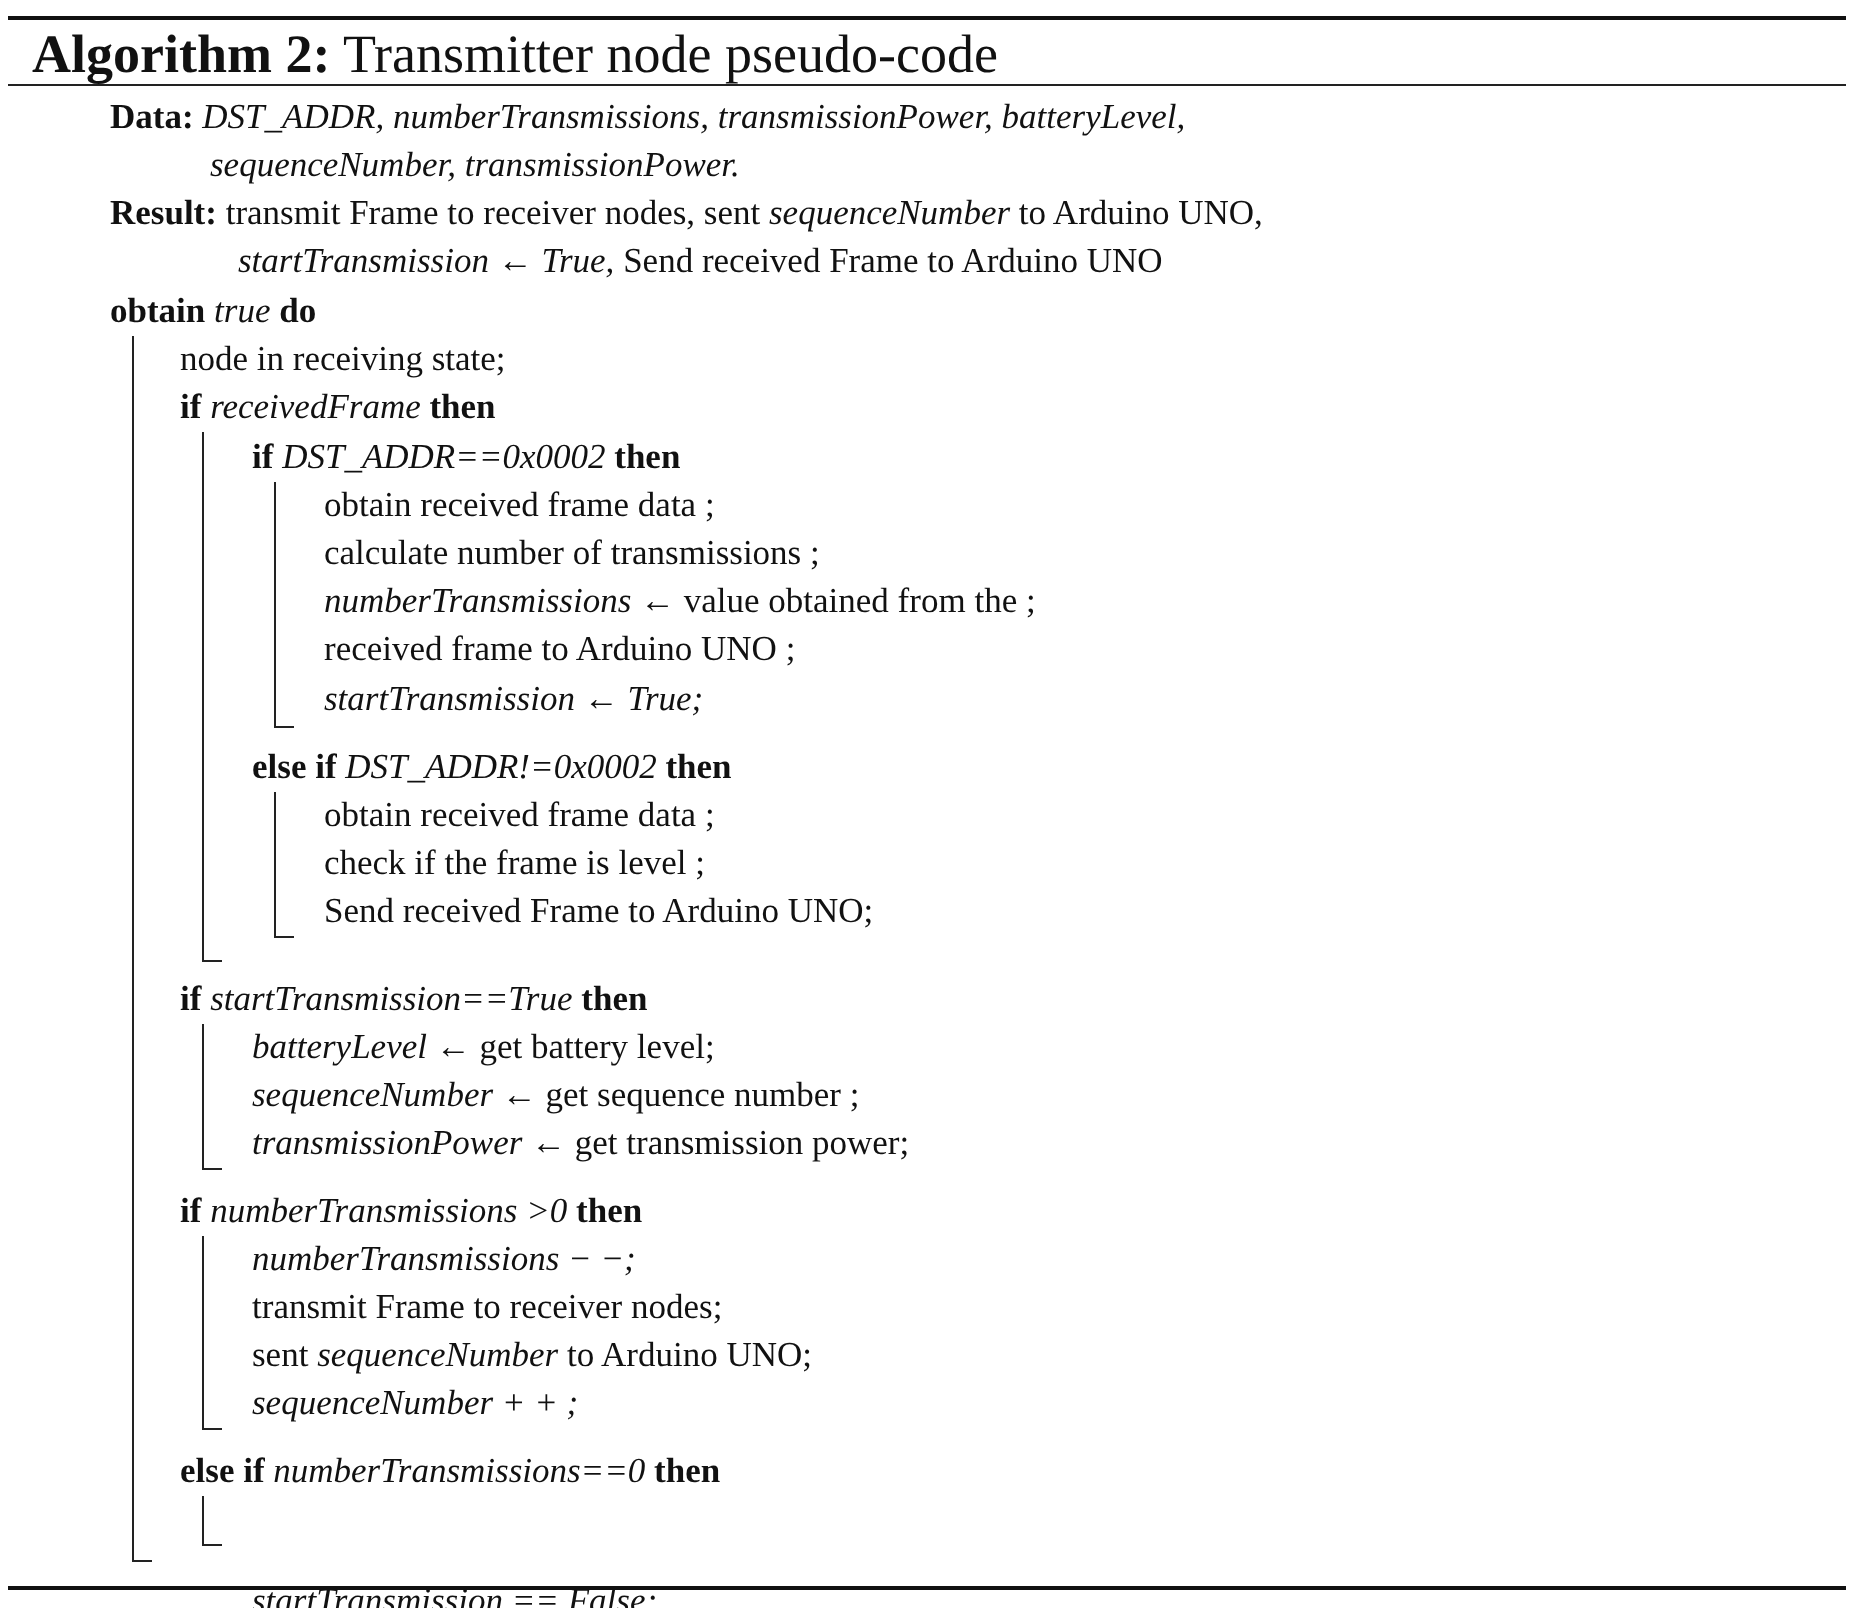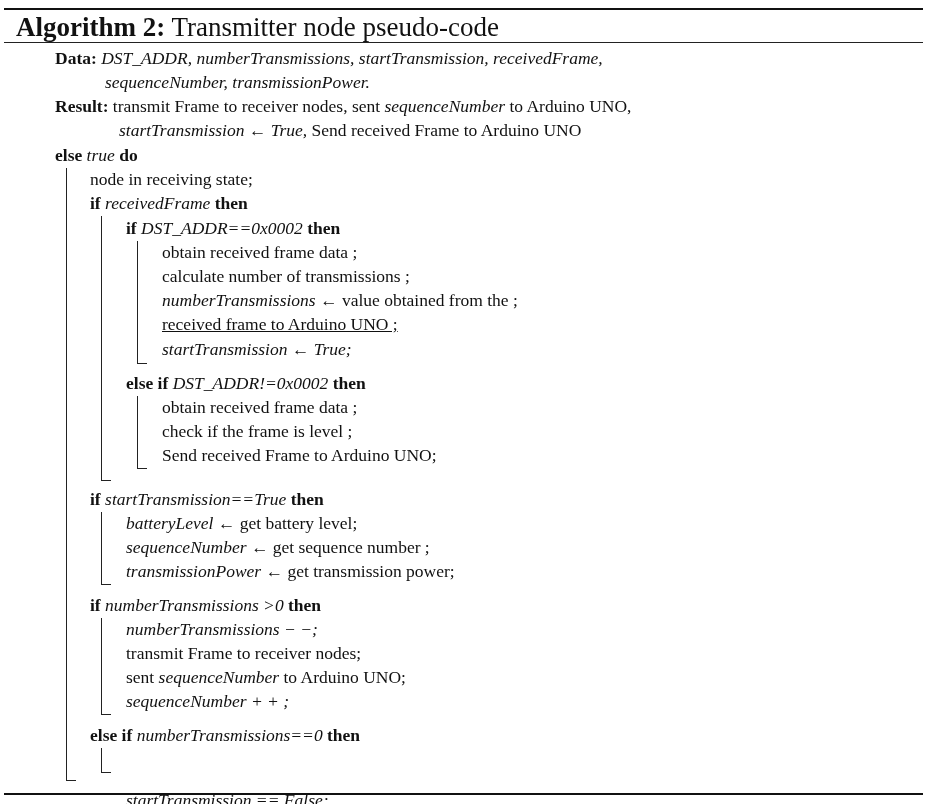--- a/index.html
+++ b/index.html
@@ -21,34 +21,34 @@
 
 <div class="rule-top"></div>
 <div class="title">
   <b>Algorithm 2:</b>
   <span>Transmitter node pseudo-code</span>
 </div>
 <div class="rule-mid"></div>
 
 <div class="line" style="left:55px; top:46px;">
   <span class="kw">Data:</span>
-  <span class="it">DST_ADDR, numberTransmissions, startTransmission, receivedFrame,</span>
+  <span class="it">DST_ADDR, numberTransmissions, transmissionPower, batteryLevel,</span>
 </div>
 <div class="line it" style="left:105px; top:70px;">sequenceNumber, transmissionPower.</div>
 
 <div class="line" style="left:55px; top:94px;">
   <span class="kw">Result:</span>
   <span>transmit Frame to receiver nodes, sent </span><span class="it">sequenceNumber</span><span> to Arduino UNO,</span>
 </div>
 <div class="line" style="left:119px; top:118px;">
   <span class="it">startTransmission ← True,</span><span> Send received Frame to Arduino UNO</span>
 </div>
 
 <div class="line" style="left:55px; top:143px;">
-  <span class="kw">else</span>
+  <span class="kw">obtain</span>
   <span class="it">true</span>
   <span class="kw">do</span>
 </div>
 <div class="vbar" style="left:66px; top:168px; height:612px;"></div>
 <div class="hbar" style="left:66px; top:780px; width:10px;"></div>
 
 <div class="line" style="left:90px; top:167px;">node in receiving state;</div>
 
 <div class="line" style="left:90px; top:191px;">
   <span class="kw">if</span>
@@ -64,21 +64,21 @@
   <span class="kw">then</span>
 </div>
 <div class="vbar" style="left:137px; top:241px; height:122px;"></div>
 <div class="hbar" style="left:137px; top:363px; width:10px;"></div>
 
 <div class="line" style="left:162px; top:240px;">obtain received frame data ;</div>
 <div class="line" style="left:162px; top:264px;">calculate number of transmissions ;</div>
 <div class="line" style="left:162px; top:288px;">
   <span class="it">numberTransmissions</span><span> ← value obtained from the ;</span>
 </div>
-<div class="line" style="left:162px; top:312px;text-decoration:underline;">received frame to Arduino UNO ;</div>
+<div class="line" style="left:162px; top:312px;">received frame to Arduino UNO ;</div>
 <div class="line it" style="left:162px; top:337px;">startTransmission ← True;</div>
 
 <div class="line" style="left:126px; top:371px;text-align:center;">
   <span class="kw">else if</span>
   <span class="it">DST_ADDR!=0x0002</span>
   <span class="kw">then</span>
 </div>
 <div class="vbar" style="left:137px; top:396px; height:72px;"></div>
 <div class="hbar" style="left:137px; top:468px; width:10px;"></div>
 

